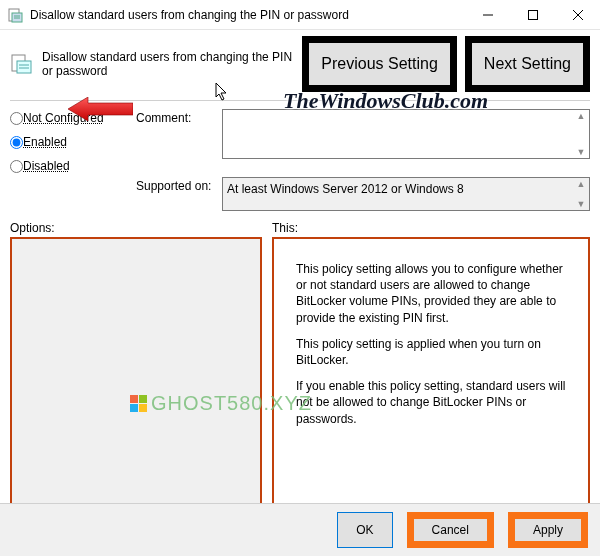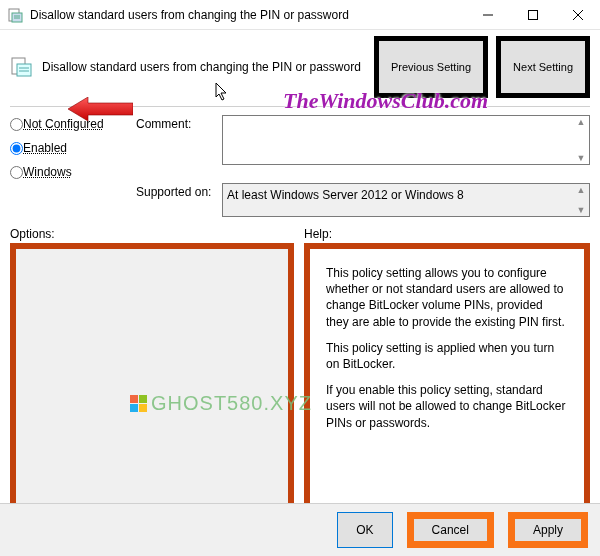--- a/index.html
+++ b/index.html
@@ -44,23 +44,23 @@
     gap: 8px;
     margin-bottom: 8px;
   }
   .big-icon {
     width: 24px; height: 24px;
     display: flex; align-items: center; justify-content: center;
   }
   .policy-title { flex: 1; font-size: 12px; }
   .nav-btn {
     background: #e1e1e1;
-    border: 5px solid #000000;
-    padding: 20px 12px;
-    font-size: 11px;
+    border: 7px solid #000000;
+    padding: 12px 12px;
+    font-size: 16px;
     font-family: inherit;
   }
   hr.sep {
     border: none;
     border-top: 1px solid #d0d0d0;
     margin: 4px 0 8px 0;
   }
   .radios-grid {
     display: grid;
     grid-template-columns: 120px 80px 1fr;
@@ -102,37 +102,37 @@
     text-align: center;
     line-height: 10px;
   }
   .watermark1 {
     position: absolute;
     font-family: Georgia, serif;
     font-style: italic;
     font-size: 22px;
     font-weight: bold;
     pointer-events: none;
-    color: #a21caf;
+    color: #0f172a;
     text-shadow: 1px 1px 2px rgba(255,255,255,0.8), -1px -1px 2px rgba(255,255,255,0.8);
   }
   .panels {
     display: flex;
     gap: 10px;
     margin-top: 10px;
   }
   .panel-col { display: flex; flex-direction: column; }
-  .panel-col.left { width: 284px; }
+  .panel-col.left { width: 252px; }
   .panel-col.right { flex: 1; }
   .panel-label { margin-bottom: 2px; }
   .panel-box {
-    border: 6px solid #c2410c;
+    border: 2px solid #c2410c;
     background: #fff;
     height: 300px;
-    padding: 16px;
+    padding: 22px;
     font-size: 12px;
     overflow: hidden;
     position: relative;
   }
   .panel-box.options { background: #f0f0f0; }
   .help-text p { margin: 0 0 10px 0; line-height: 1.35; }
   .ghost-wm {
     position: absolute;
     left: 130px;
     top: 392px;
@@ -246,21 +246,21 @@
       <label class="radio-item">
         <input type="radio" name="st" style="">
         <span class="dotted">Not Configured</span>
       </label>
       <label class="radio-item">
         <input type="radio" name="st" checked="" style="">
         <span class="dotted">Enabled</span>
       </label>
       <label class="radio-item">
         <input type="radio" name="st" style="">
-        <span class="dotted">Windows</span>
+        <span class="dotted">Disabled</span>
       </label>
     </div>
     <div class="lbl">Comment:</div>
     <div class="comment-box">
       <span></span>
       <div class="scroll-arrows">
           <span>▲</span>
           <span>▼</span>
         </div>
     </div>
@@ -275,21 +275,21 @@
         </div>
     </div>
   </div>
 
   <div class="panels">
     <div class="panel-col left">
       <div class="panel-label">Options:</div>
       <div class="panel-box options"></div>
     </div>
     <div class="panel-col right">
-      <div class="panel-label">Help:</div>
+      <div class="panel-label">This:</div>
       <div class="panel-box">
         <div class="help-text">
           <p>This policy setting allows you to configure whether or not standard users are allowed to change BitLocker volume PINs, provided they are able to provide the existing PIN first.</p>
           <p>This policy setting is applied when you turn on BitLocker.</p>
           <p>If you enable this policy setting, standard users will not be allowed to change BitLocker PINs or passwords.</p>
         </div>
       </div>
     </div>
   </div>
 </div>

